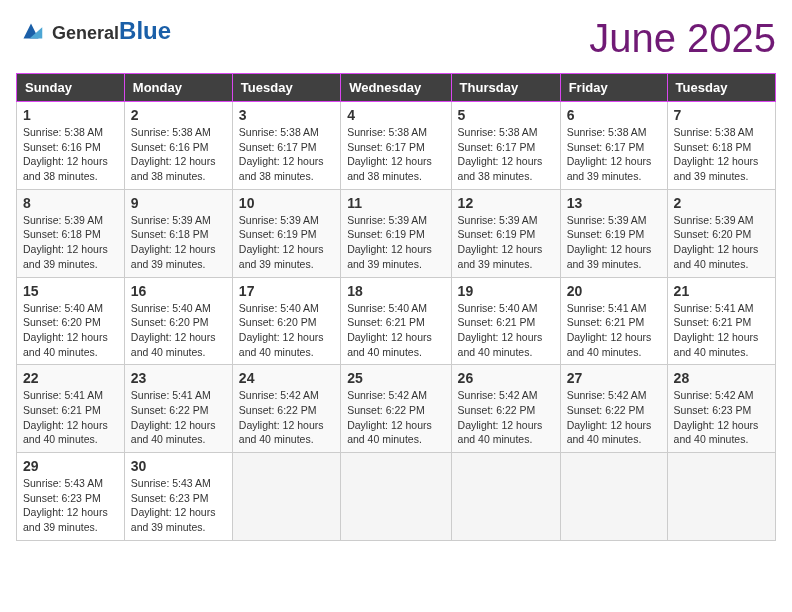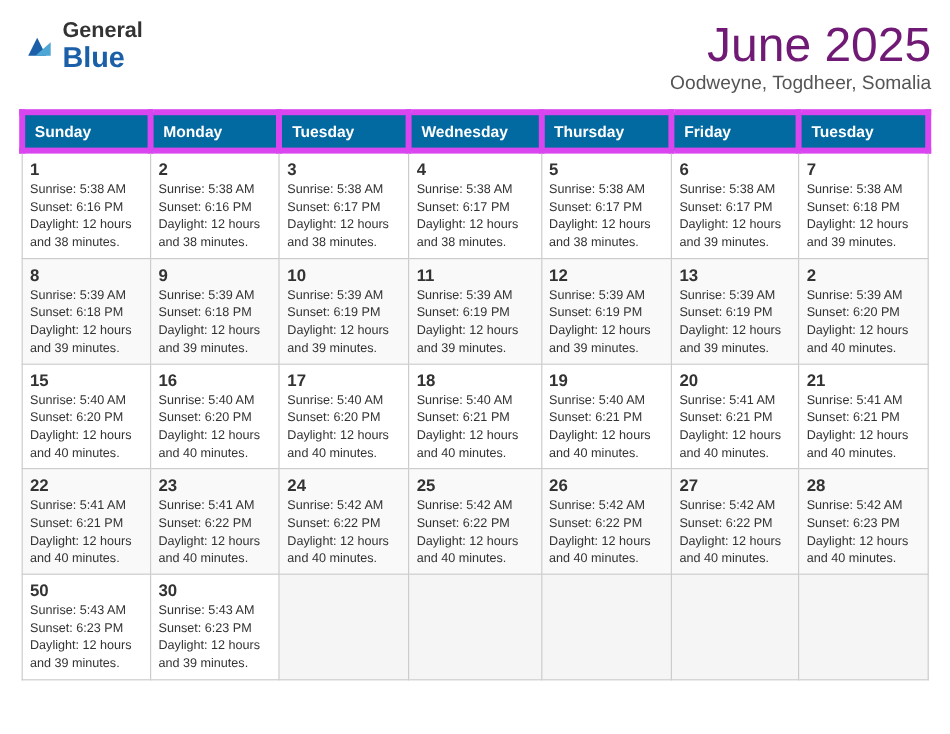--- a/index.html
+++ b/index.html
@@ -16,22 +16,23 @@
       align-items: flex-start;
       margin-bottom: 12px;
     }
     .logo {
       display: flex;
       align-items: center;
       gap: 6px;
     }
     .logo-text {
       display: flex;
-      flex-direction: column;
+      flex-direction: row;
       line-height: 1.1;
+      align-items: flex-end;
     }
     .logo-general {
       font-size: 18px;
       font-weight: bold;
       color: #333;
     }
     .logo-blue {
       font-size: 24px;
       font-weight: bold;
       color: #1a5fa8;
@@ -51,27 +52,27 @@
     .location-title {
       font-size: 16px;
       color: #555;
     }
     .calendar-table {
       width: 100%;
       border-collapse: collapse;
       font-size: 11px;
     }
     .calendar-table th {
-      background-color: #0369a1;
+      background-color: #404040;
       color: #fff;
       text-align: left;
       padding: 6px 8px;
       font-size: 13px;
       font-weight: bold;
-      border: 5px solid #d946ef;
+      border: 1px solid #d946ef;
     }
     .calendar-table td {
       border: 1px solid #ccc;
       vertical-align: top;
       padding: 5px 6px;
       width: 113px;
       min-height: 80px;
       background: #fff;
     }
     .calendar-table td.empty {
@@ -105,21 +106,20 @@
       <polygon points="10,30 30,30 20,10" fill="#1a5fa8"></polygon>
       <polygon points="18,30 35,30 35,15" fill="#4da6d4"></polygon>
     </svg>
     <div class="logo-text">
       <span class="logo-general">General</span>
       <span class="logo-blue">Blue</span>
     </div>
   </div>
   <div class="title-area">
     <div class="month-title">June 2025</div>
-    <div class="location-title">Oodweyne, Togdheer, Somalia</div>
   </div>
 </div>
 
 <table class="calendar-table">
   <thead>
     <tr id="days-header">
     <th>Sunday</th>
         <th>Monday</th>
         <th>Tuesday</th>
         <th>Wednesday</th>
@@ -244,21 +244,21 @@
           <span class="day-number">27</span>
           <div class="day-info">Sunrise: 5:42 AM<br>Sunset: 6:22 PM<br>Daylight: 12 hours and 40 minutes.</div>
         </td>
         <td>
           <span class="day-number">28</span>
           <div class="day-info">Sunrise: 5:42 AM<br>Sunset: 6:23 PM<br>Daylight: 12 hours and 40 minutes.</div>
         </td>
       </tr>
       <tr>
         <td>
-          <span class="day-number">50</span>
+          <span class="day-number">29</span>
           <div class="day-info">Sunrise: 5:43 AM<br>Sunset: 6:23 PM<br>Daylight: 12 hours and 39 minutes.</div>
         </td>
         <td>
           <span class="day-number">30</span>
           <div class="day-info">Sunrise: 5:43 AM<br>Sunset: 6:23 PM<br>Daylight: 12 hours and 39 minutes.</div>
         </td>
         <td class="empty"></td>
         <td class="empty"></td>
         <td class="empty"></td>
         <td class="empty"></td>

